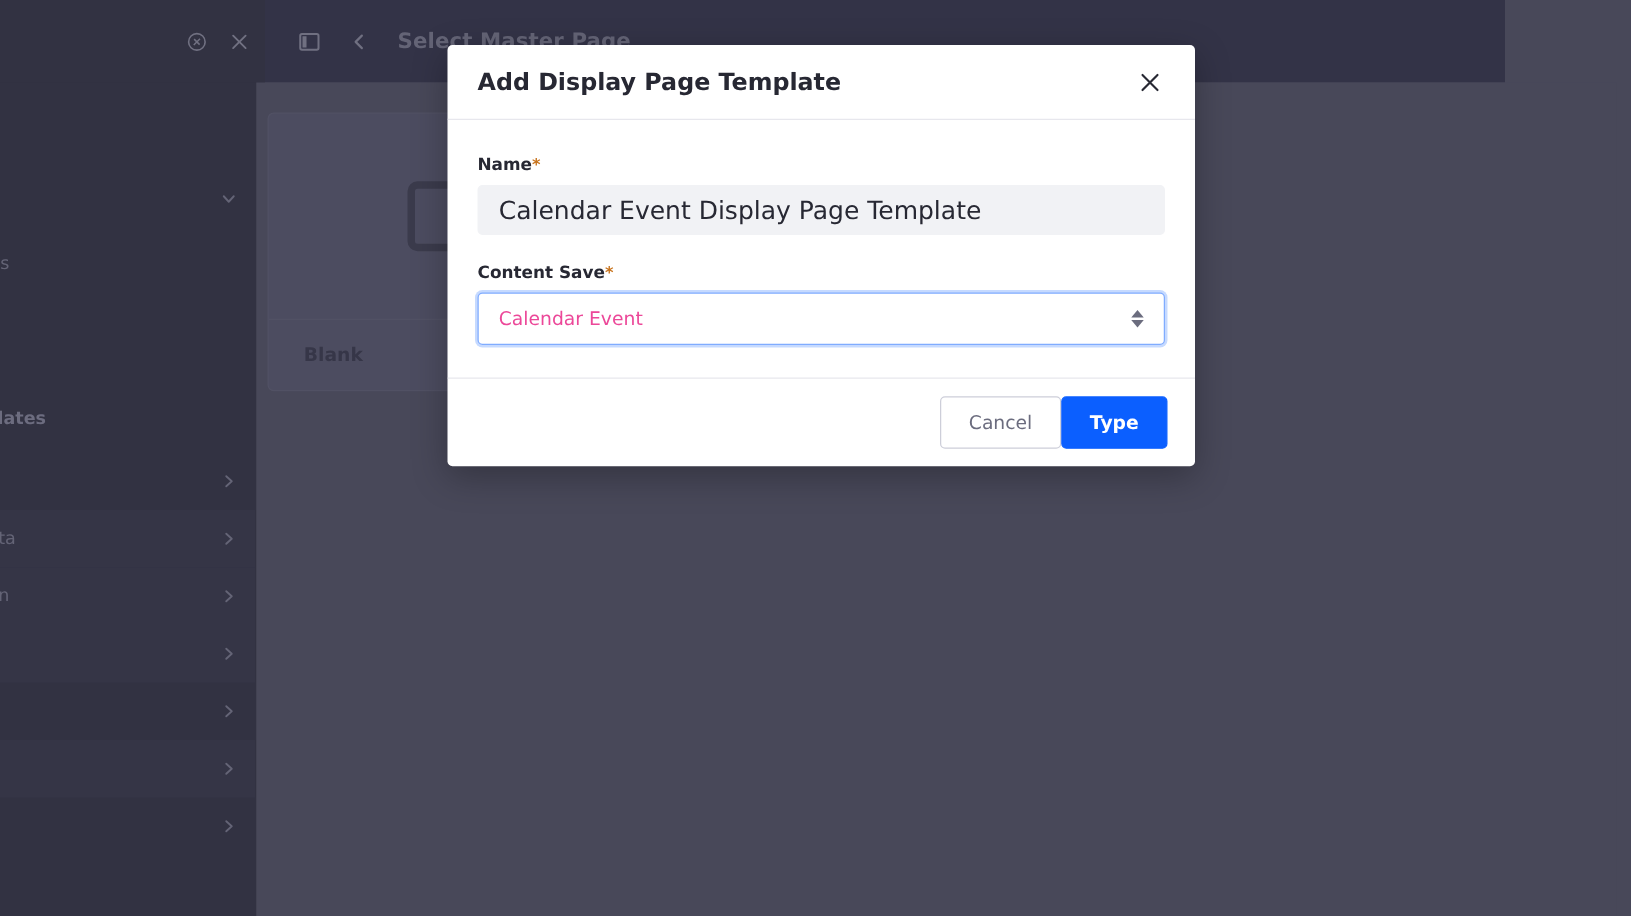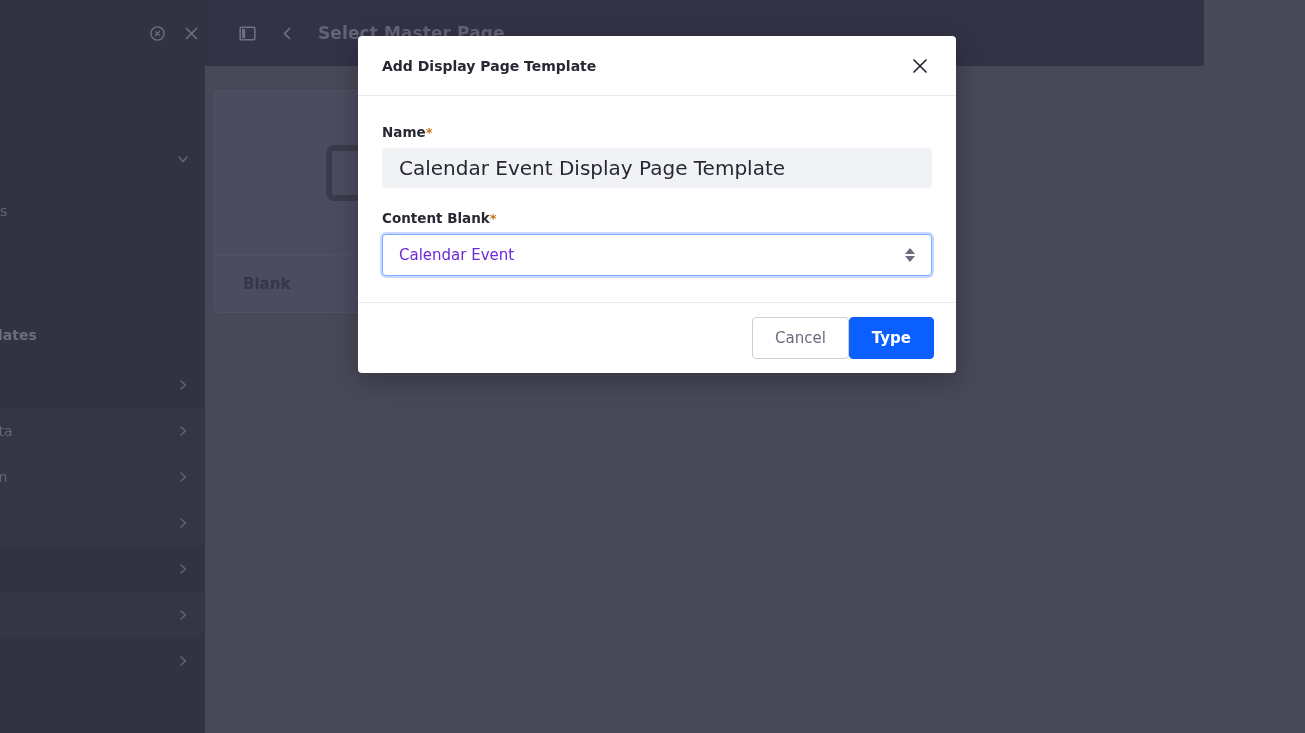--- a/index.html
+++ b/index.html
@@ -182,21 +182,21 @@
   }
   .modal-header {
     height: 60px;
     display: flex;
     align-items: center;
     justify-content: space-between;
     padding: 0 22px 0 24px;
     border-bottom: 1px solid #e7e7ed;
   }
   .modal-title {
-    font-size: 14px;
+    font-size: 19px;
     font-weight: bold;
     color: #272833;
   }
   .modal-close {
     width: 28px; height: 28px;
     display: flex;
     align-items: center;
     justify-content: center;
     color: #272833;
     cursor: pointer;
@@ -234,21 +234,21 @@
     width: 100%;
     height: 42px;
     background: #ffffff;
     border: 1px solid #80acff;
     border-radius: 4px;
     box-shadow: 0 0 0 2px rgba(128,172,255,.45);
     display: flex;
     align-items: center;
     padding: 0 16px;
     font-size: 15px;
-    color: #6d28d9;
+    color: #ec4899;
     cursor: pointer;
   }
   .select-arrows {
     position: absolute;
     right: 16px;
     top: 50%;
     transform: translateY(-50%);
     color: #6b6c7e;
     display: flex;
     flex-direction: column;
@@ -450,21 +450,21 @@
     <div class="modal-body">
       <div class="field">
         <label class="field-label">
           <span>Name</span><span class="req">*</span>
         </label>
         <div class="text-input" placeholder="">Calendar Event Display Page Template</div>
       </div>
 
       <div class="field">
         <label class="field-label">
-          <span>Content Blank</span><span class="req">*</span>
+          <span>Content Save</span><span class="req">*</span>
         </label>
         <div class="select-wrap">
           <span>Calendar Event</span>
           <span class="select-arrows">
             <span class="tri-up"></span>
             <span class="tri-down"></span>
           </span>
         </div>
       </div>
     </div>

